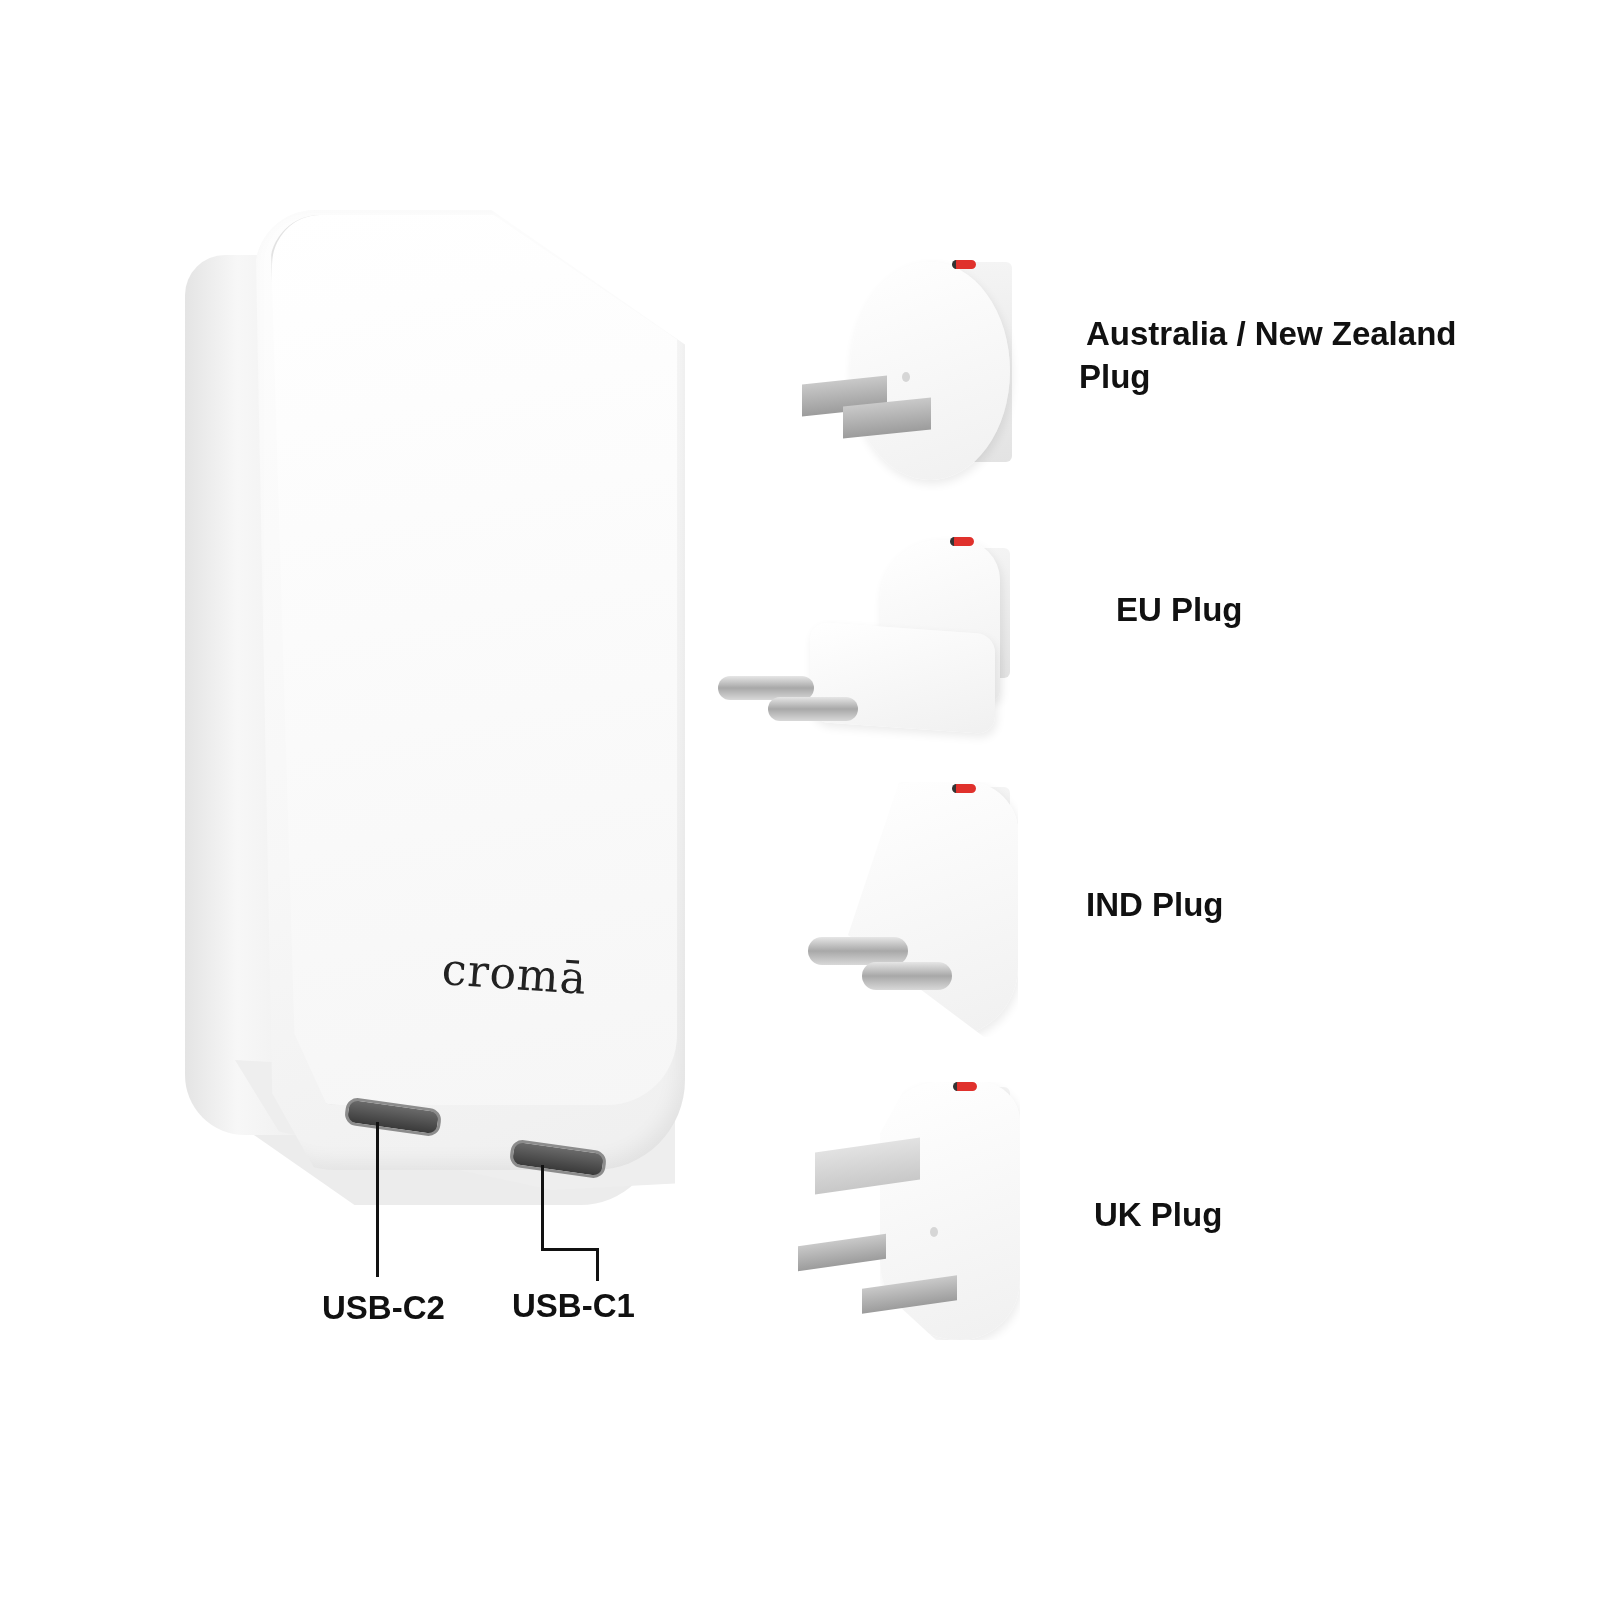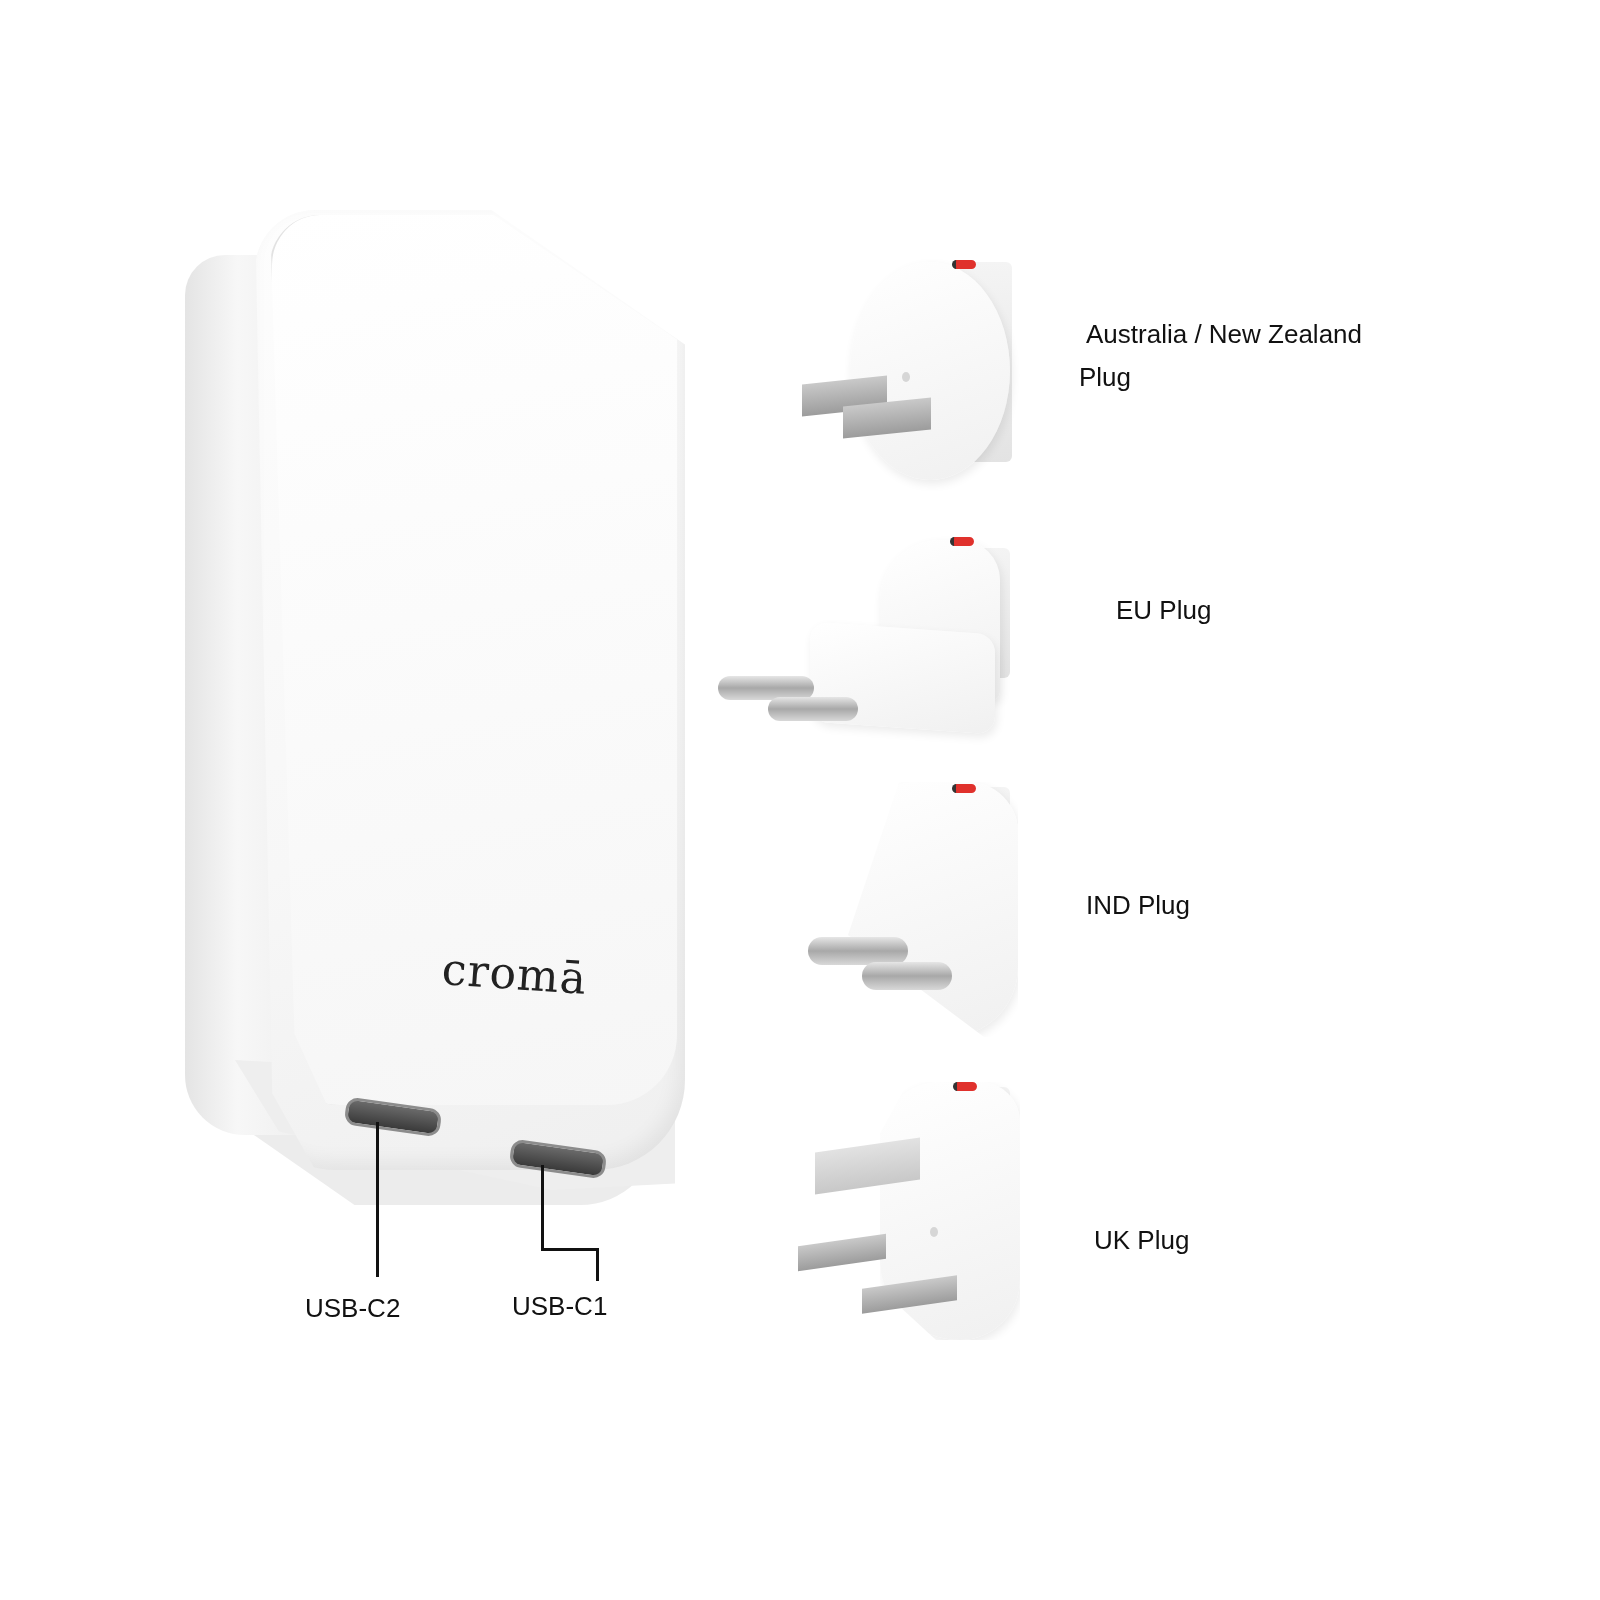--- a/index.html
+++ b/index.html
@@ -1,18 +1,18 @@
 <!DOCTYPE html>
 <html><head>
 <meta charset="utf-8">
 <style>
   html, body { margin:0; padding:0; }
   body { width:1600px; height:1600px; background:#ffffff; position:relative; overflow:hidden; font-family:"Liberation Sans", sans-serif; }
   .abs { position:absolute; }
-  .label { position:absolute; font-weight:normal; font-size:26px; color:#111111; line-height:44px; }
+  .label { position:absolute; font-weight:bold; font-size:33px; color:#111111; line-height:44px; }
 
   
   .charger-back { left:185px; top:255px; width:130px; height:880px; background:linear-gradient(90deg,#e4e4e4,#f7f7f7 40%,#eeeeee); border-radius:40px 10px 10px 60px; transform:skewY(0deg); }
   .charger-side { left:190px; top:250px; width:470px; height:955px; background:#ececec; border-radius:70px 60px 80px 90px; clip-path:polygon(0 3%,20% 0,100% 20%,100% 100%,35% 100%,0 88%); }
   .charger-front { left:255px; top:210px; width:430px; height:960px; background:linear-gradient(160deg,#fdfdfd 0%,#f7f7f7 60%,#efefef 100%); border-radius:60px 80px 90px 80px; clip-path:polygon(0 0,55% 0,100% 14%,100% 100%,14% 100%,4% 92%); box-shadow:inset -6px -8px 20px rgba(0,0,0,0.06); }
   .charger-face { left:270px; top:215px; width:405px; height:890px; background:linear-gradient(170deg,#ffffff,#f6f6f6); border-radius:50px 90px 70px 70px; clip-path:polygon(0 0,55% 0,100% 14%,100% 100%,14% 100%,6% 92%); border-left:2px solid #e2e2e2; }
   .charger-bottom { left:235px; top:1060px; width:440px; height:130px; background:#eeeeee; clip-path:polygon(0 0,100% 20%,100% 95%,72% 100%,10% 55%); }
   .port { width:90px; height:22px; background:linear-gradient(180deg,#6a6a6a,#3a3a3a); border-radius:12px; border:3px solid #8c8c8c; transform:rotate(8deg); }
   .brand { left:442px; top:948px; font-family:"DejaVu Serif", serif; font-size:44px; color:#222; transform:rotate(4deg); letter-spacing:1px; }
 
@@ -39,21 +39,21 @@
 
   <div class="abs port" style="left:345px;top:1103px;"></div>
   <div class="abs port" style="left:510px;top:1145px;"></div>
 </div>
 
 <div class="abs leader" style="left:376px;top:1122px;width:3px;height:155px;"></div>
 <div class="abs leader" style="left:541px;top:1165px;width:3px;height:85px;"></div>
 <div class="abs leader" style="left:541px;top:1248px;width:58px;height:3px;"></div>
 <div class="abs leader" style="left:596px;top:1248px;width:3px;height:33px;"></div>
 
-<div class="label" style="left:305px;top:1286px;">USB-C2</div>
+<div class="label" style="left:322px;top:1286px;">USB-C2</div>
 <div class="label" style="left:512px;top:1284px;">USB-C1</div>
 
 <div>
   <div class="abs plug-mount" style="left:960px;top:262px;width:52px;height:200px;border-radius:6px;"></div>
   <div class="abs plug-body" style="left:850px;top:262px;width:160px;height:218px;border-radius:50%;"></div>
   <div class="abs red-btn" style="left:952px;top:260px;"></div>
   <div class="abs hole" style="left:902px;top:372px;"></div>
   <div class="abs pin-flat" style="left:802px;top:380px;width:85px;height:32px;transform:skewY(-6deg);"></div>
   <div class="abs pin-flat" style="left:843px;top:402px;width:88px;height:32px;transform:skewY(-6deg);"></div>
 </div>
@@ -81,13 +81,13 @@
 
 <div>
   <div class="abs plug-mount" style="left:960px;top:1087px;width:50px;height:125px;border-radius:6px;"></div>
   <div class="abs plug-body" style="left:880px;top:1082px;width:140px;height:258px;border-radius:60px 40px 60px 80px;clip-path:polygon(20% 0,100% 0,100% 100%,40% 100%,0 80%,0 20%);"></div>
   <div class="abs red-btn" style="left:953px;top:1082px;"></div>
   <div class="abs pin-flat" style="left:815px;top:1145px;width:105px;height:42px;transform:skewY(-8deg);background:linear-gradient(180deg,#e2e2e2,#c8c8c8);"></div>
   <div class="abs hole" style="left:930px;top:1227px;"></div>
   <div class="abs pin-flat" style="left:798px;top:1240px;width:88px;height:25px;transform:skewY(-8deg);"></div>
   <div class="abs pin-flat" style="left:862px;top:1282px;width:95px;height:25px;transform:skewY(-8deg);"></div>
 </div>
-<div class="label" style="left:1094px;top:1193px;margin-top:25px;">UK Plug</div>
+<div class="label" style="left:1094px;top:1193px;">UK Plug</div>
 
 </body></html>

